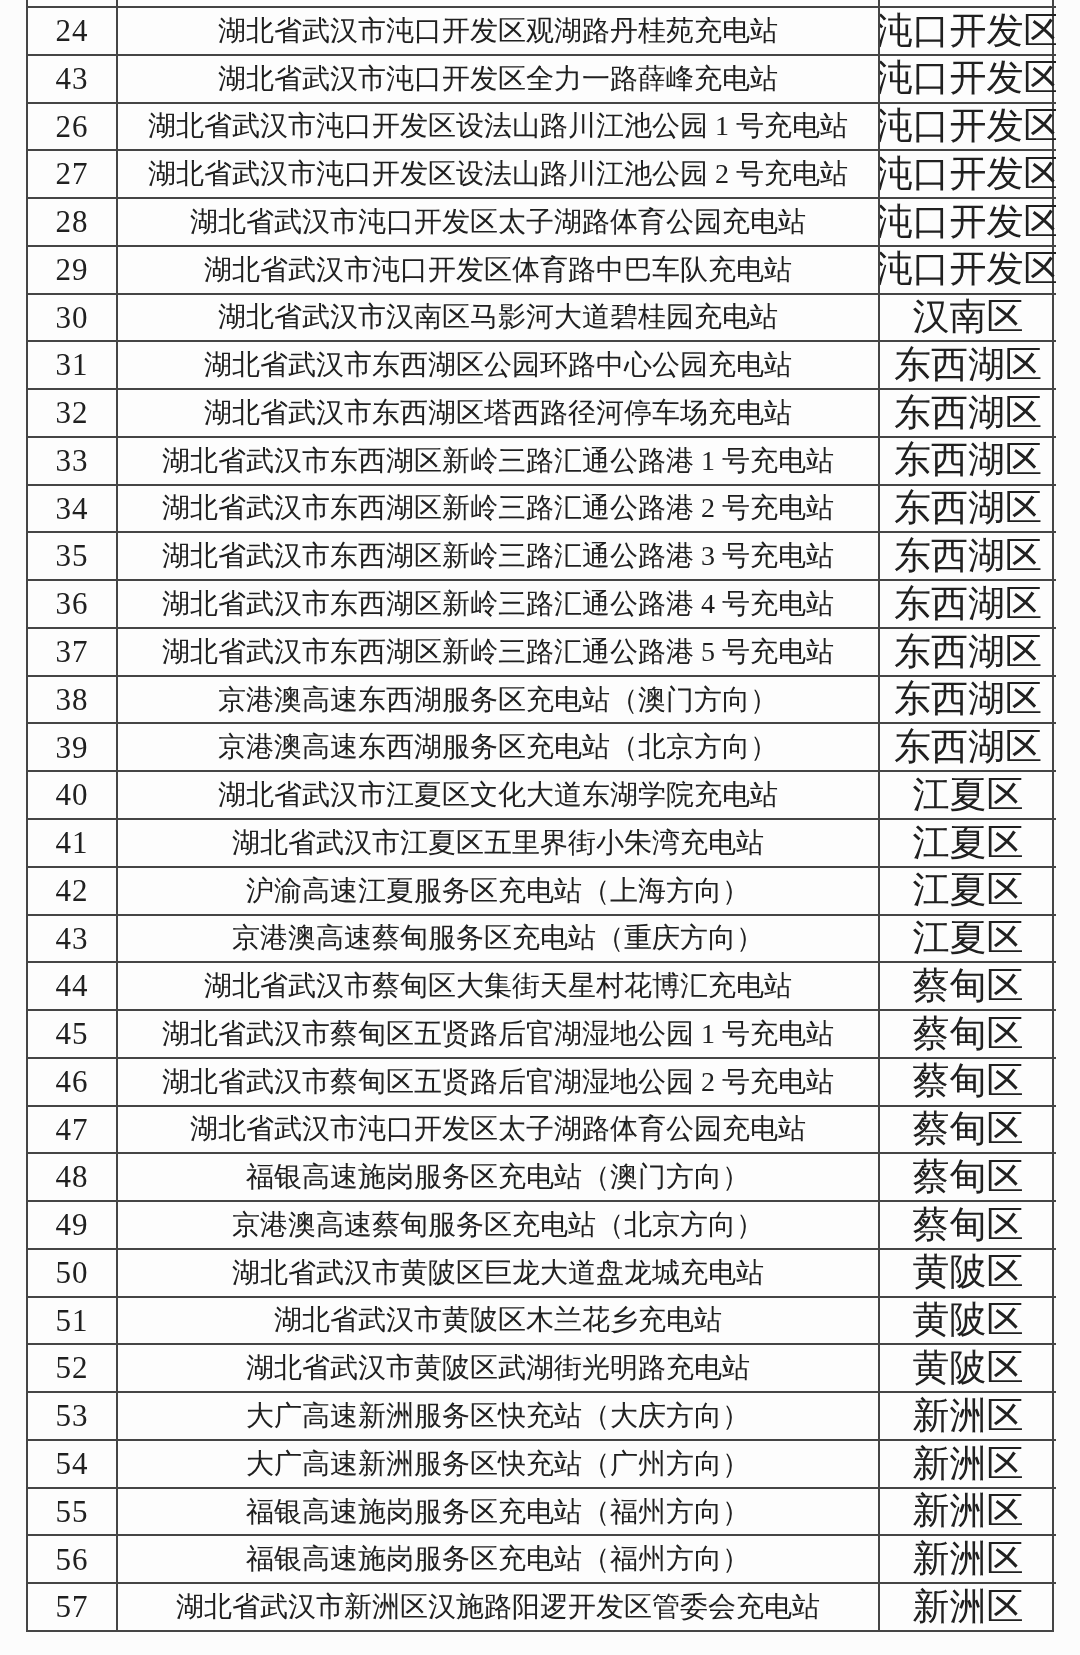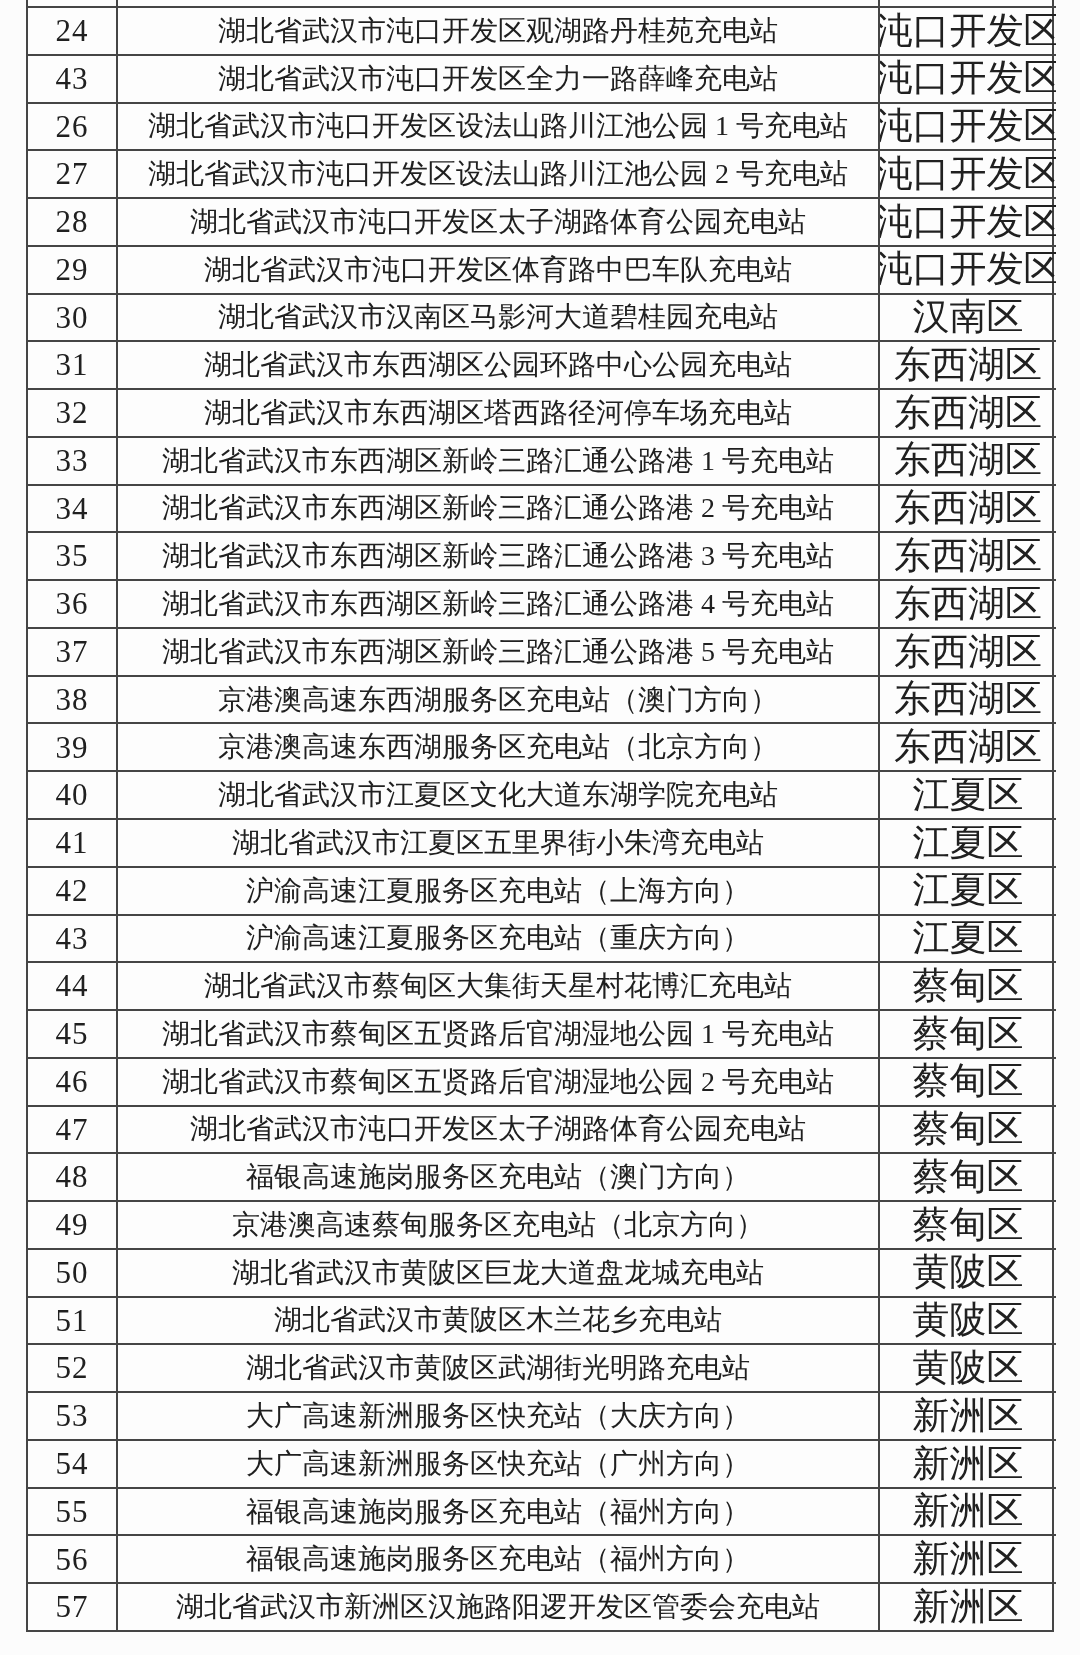--- a/index.html
+++ b/index.html
@@ -184,21 +184,21 @@
   </div>
 
   <div class="row">
     <div class="cell c1 data num">42</div>
     <div class="cell c2 data name">沪渝高速江夏服务区充电站（上海方向）</div>
     <div class="cell c3 data district">江夏区</div>
   </div>
 
   <div class="row">
     <div class="cell c1 data num">43</div>
-    <div class="cell c2 data name">沪渝高速江夏服务区充电站（重庆方向）</div>
+    <div class="cell c2 data name">京港澳高速蔡甸服务区充电站（重庆方向）</div>
     <div class="cell c3 data district">江夏区</div>
   </div>
 
   <div class="row">
     <div class="cell c1 data num">44</div>
     <div class="cell c2 data name">湖北省武汉市蔡甸区大集街天星村花博汇充电站</div>
     <div class="cell c3 data district">蔡甸区</div>
   </div>
 
   <div class="row">

